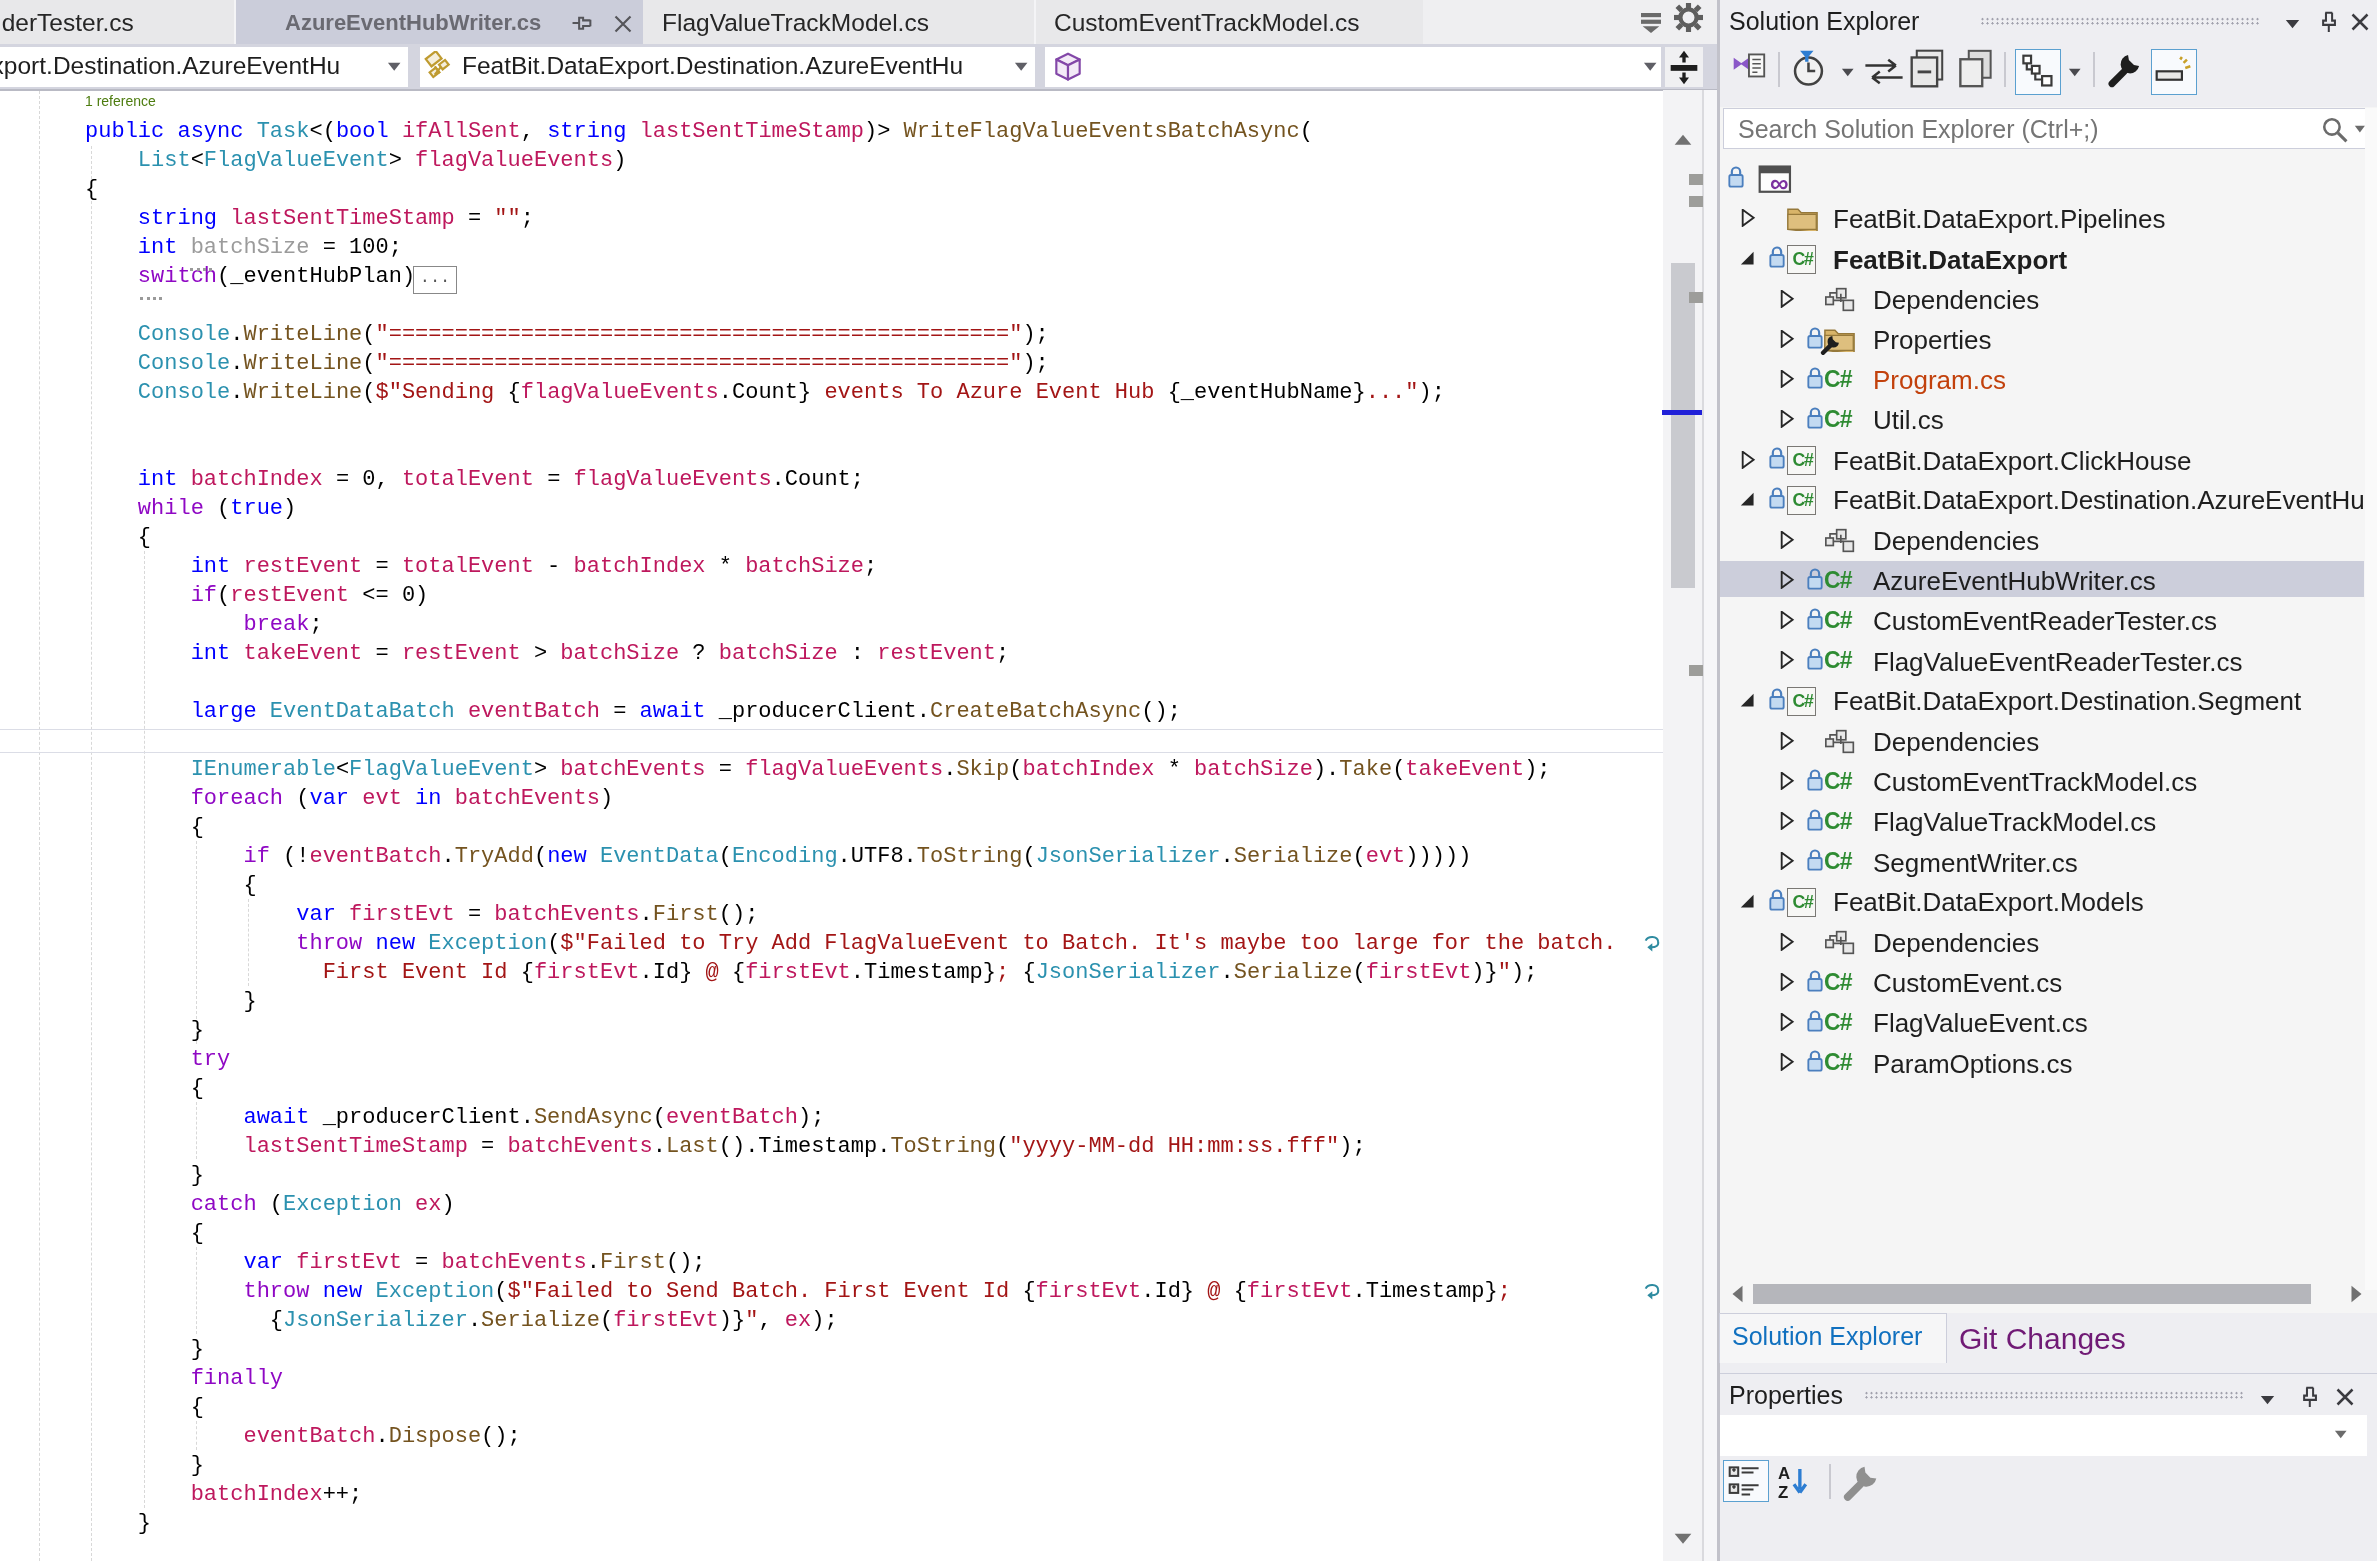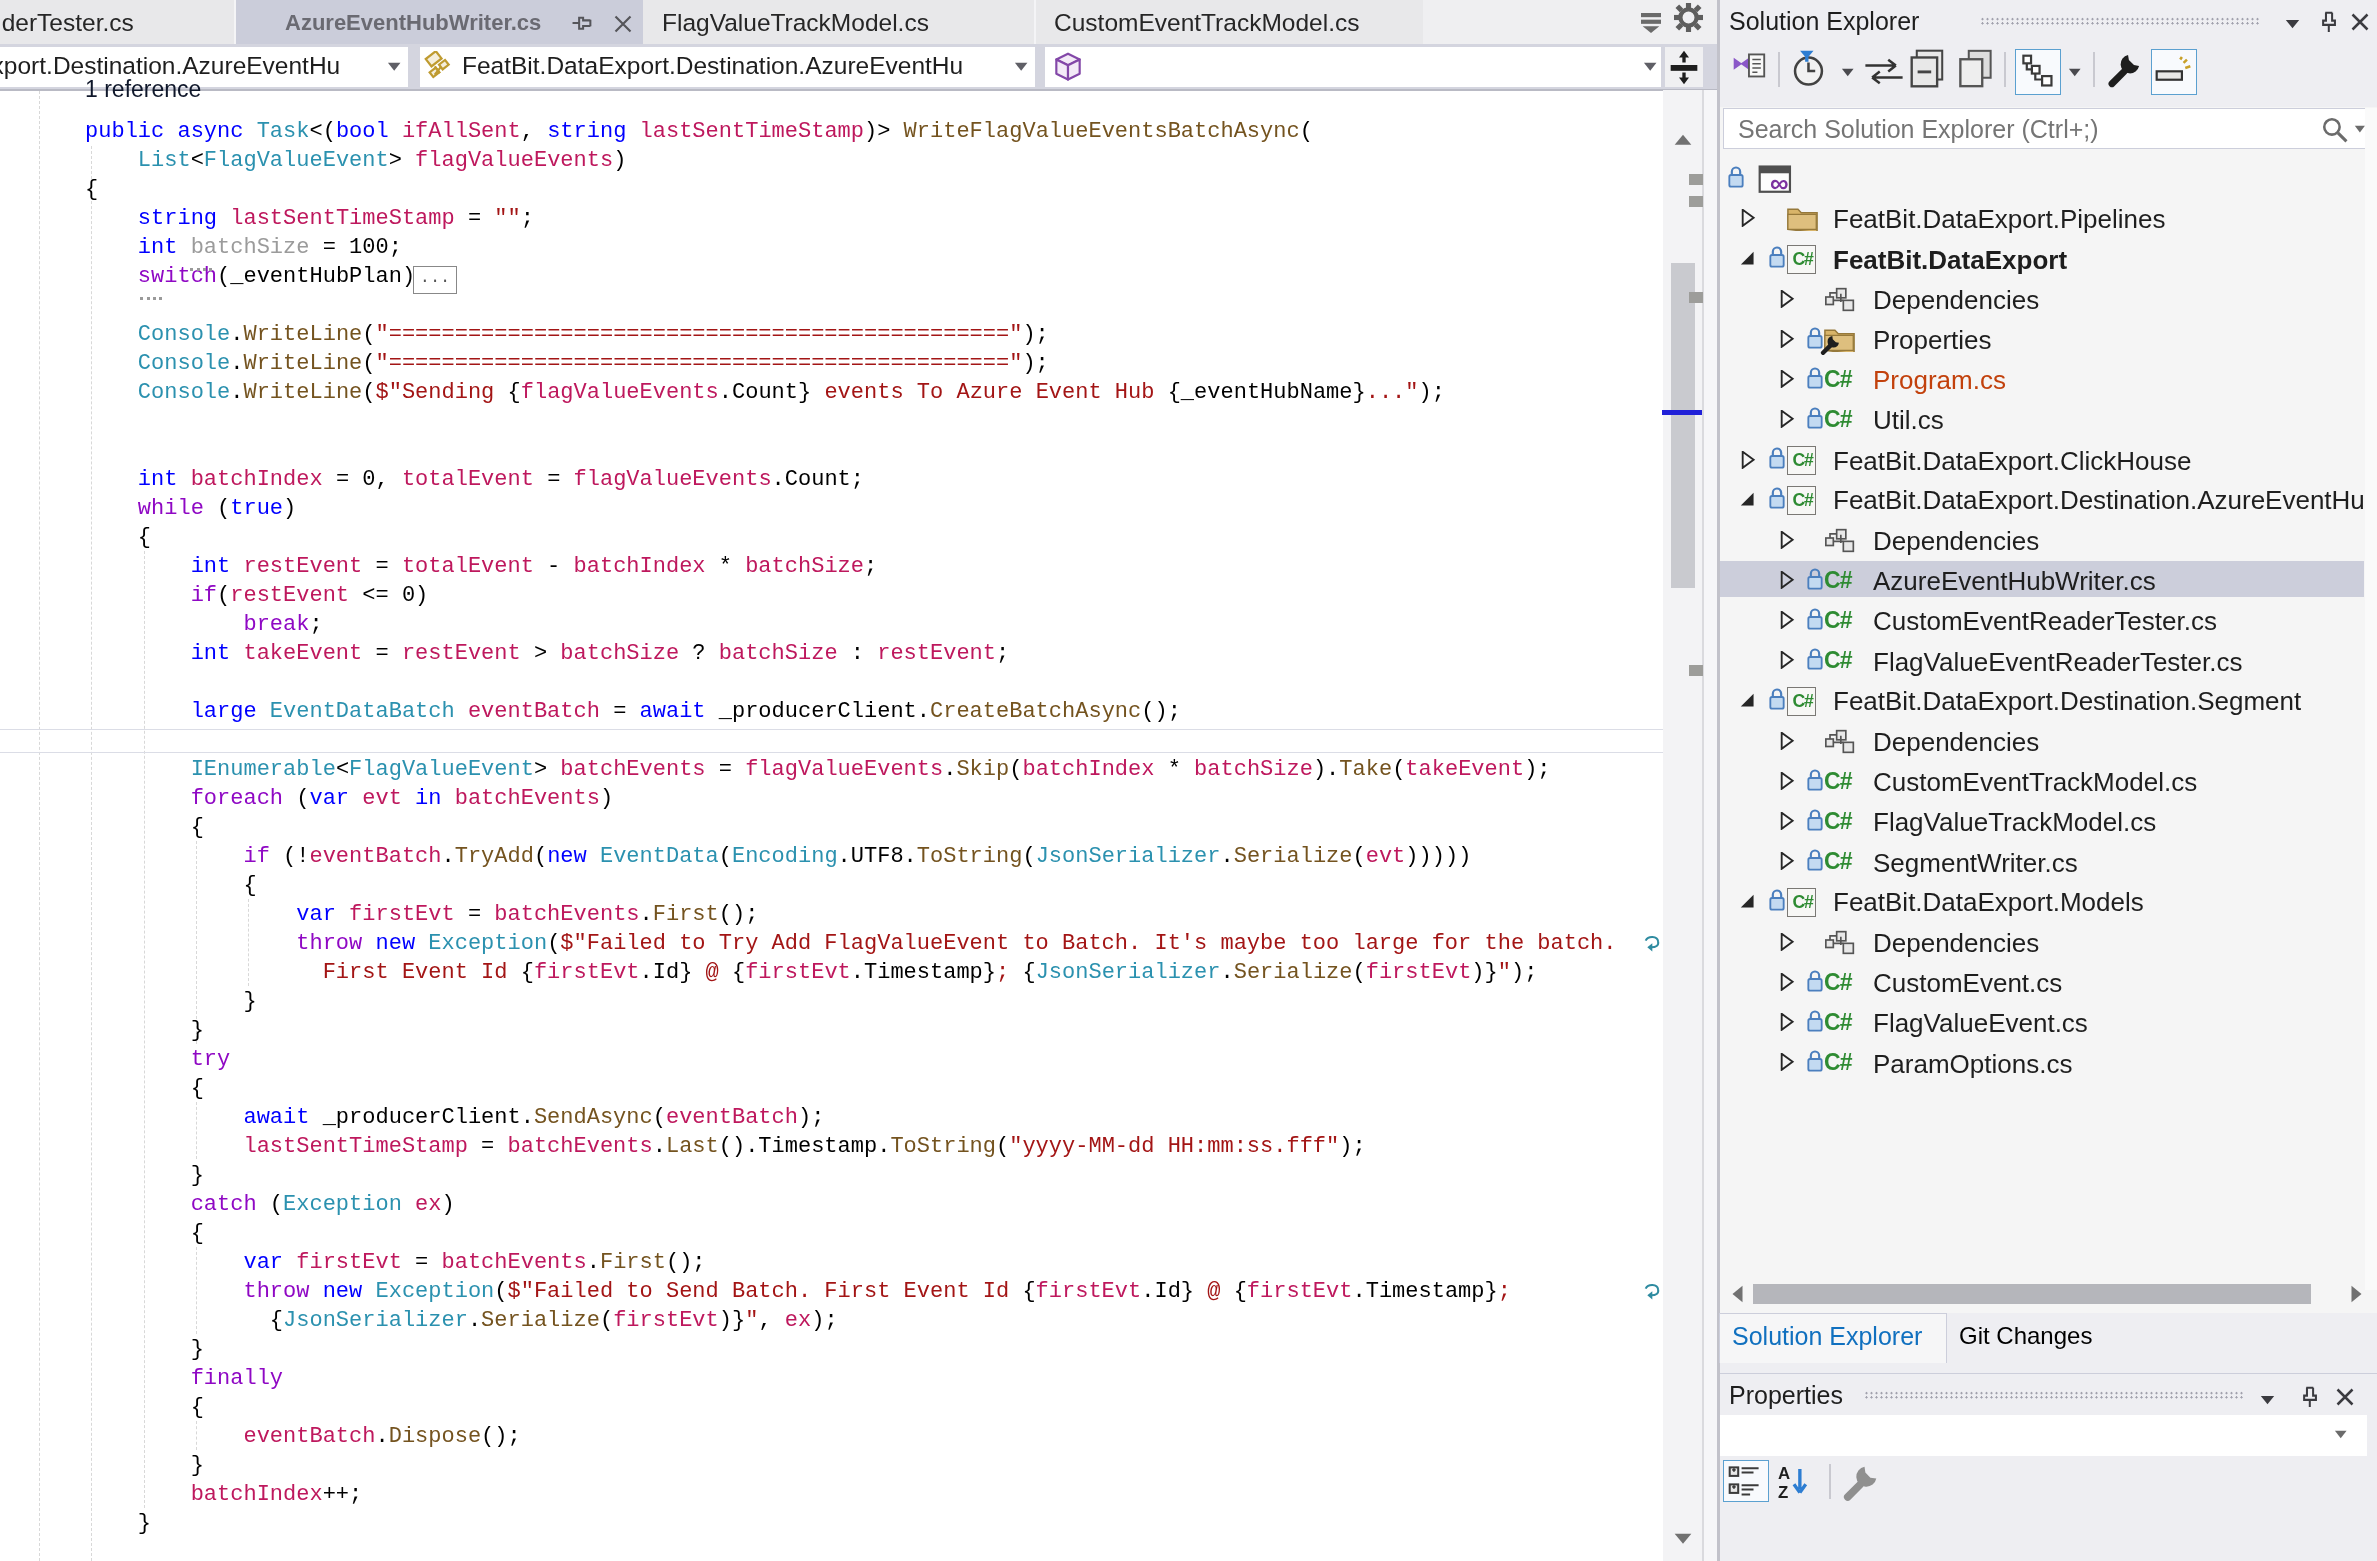--- a/index.html
+++ b/index.html
@@ -86,21 +86,21 @@
 <div class="abs" style="left:0;top:89px;width:1720px;height:1.7px;background:#B9BAC4"></div>
 <div class="guide" style="left:39px;top:91px;height:1470px"></div>
 <div class="guide" style="left:91px;top:146px;height:1415px"></div>
 <div class="guide" style="left:144px;top:551px;height:957px"></div>
 <div class="guide" style="left:196px;top:841px;height:203px"></div>
 <div class="guide" style="left:248px;top:899px;height:87px"></div>
 <div class="guide" style="left:196px;top:1102px;height:57px"></div>
 <div class="guide" style="left:196px;top:1247px;height:87px"></div>
 <div class="guide" style="left:196px;top:1421px;height:29px"></div>
 <div class="abs" style="left:-3.4px;top:729px;width:1665px;height:22px;border:1.7px solid #DBDDE6"></div>
-<div class="abs" style="left:85px;top:76px;font-size:23px;color:#0f172a">1 reference</div>
+<div class="abs" style="left:85px;top:93px;font-size:14px;color:#4d7c0f">1 reference</div>
 <pre id="code">        <i class="k">public</i> <i class="k">async</i> <i class="t">Task</i>&lt;(<i class="k">bool</i> <i class="v">ifAllSent</i>, <i class="k">string</i> <i class="v">lastSentTimeStamp</i>)&gt; <i class="m">WriteFlagValueEventsBatchAsync</i>(
             <i class="t">List</i>&lt;<i class="t">FlagValueEvent</i>&gt; <i class="v">flagValueEvents</i>)
         {
             <i class="k">string</i> <i class="v">lastSentTimeStamp</i> = <i class="s">""</i>;
             <i class="k">int</i> <i class="g">batchSize</i> = 100;
             <i class="c">switch</i>(_eventHubPlan)
 
             <i class="t">Console</i>.<i class="m">WriteLine</i>(<i class="s">"==============================================="</i>);
             <i class="t">Console</i>.<i class="m">WriteLine</i>(<i class="s">"==============================================="</i>);
             <i class="t">Console</i>.<i class="m">WriteLine</i>(<i class="s">$"Sending </i>{<i class="v">flagValueEvents</i>.Count} <i class="s">events To Azure Event Hub </i>{_eventHubName}<i class="s">..."</i>);
@@ -474,21 +474,21 @@
 <svg style="position:absolute;left:1729px;top:1284px;" width="17" height="20" viewBox="0 0 20 24">
       <path d="M16 2 L4 12 L16 22 Z" fill="#717171"></path>
     </svg>
 <svg style="position:absolute;left:2348px;top:1284px;" width="17" height="20" viewBox="0 0 20 24">
       <path d="M4 2 L16 12 L4 22 Z" fill="#717171"></path>
     </svg>
 <div class="abs" style="left:1753px;top:1284px;width:558px;height:20px;background:#B5B6BB"></div>
 <div class="abs" style="left:1720px;top:1313px;width:658px;height:50px;background:#EEEEF2"></div>
 <div class="abs" style="left:1719px;top:1313px;width:228px;height:50px;background:#F6F6F7;border:0.8px solid #CCCEDB;border-bottom:none;box-sizing:border-box"></div>
 <div class="abs" style="left:1732px;top:1322px;font-size:25px;color:#1070BF;white-space:nowrap">Solution Explorer</div>
-<div class="abs" style="left:1959px;top:1322px;font-size:24px;color:#000000;white-space:nowrap">Git Changes</div>
+<div class="abs" style="left:1959px;top:1322px;font-size:30px;color:#701a75;white-space:nowrap">Git Changes</div>
 <div class="abs" style="left:1720px;top:1363px;width:658px;height:198px;background:#EEEEF2"></div>
 <div class="abs" style="left:1720px;top:1373px;width:658px;height:0.8px;background:#CCCEDB"></div>
 <div class="abs" style="left:1729px;top:1381px;font-size:25px;color:#1E1E1E">Properties</div>
 <div class="dots" style="left:1864px;top:1391px;width:380px"></div>
 <svg style="position:absolute;left:2260px;top:1395px;" width="15" height="11" viewBox="0 0 18 13">
       <path d="M1 1 L17 1 L9.0 11.0 Z" fill="#3B3B40"></path>
     </svg>
 <svg style="position:absolute;left:2298px;top:1385px;" width="23.6" height="23.6" viewBox="0 0 28 28">
       <g transform="rotate(0 14.0 14.0)" stroke="#3B3B40" fill="none" stroke-width="2.4">
 <path d="M9.799999999999999 3.36 h8.4 M10.64 3.36 v9.24 h-3.36 v5.04 h14.0 v-5.04 h-3.36 v-9.24 M14.0 17.64 v8.4"></path>

